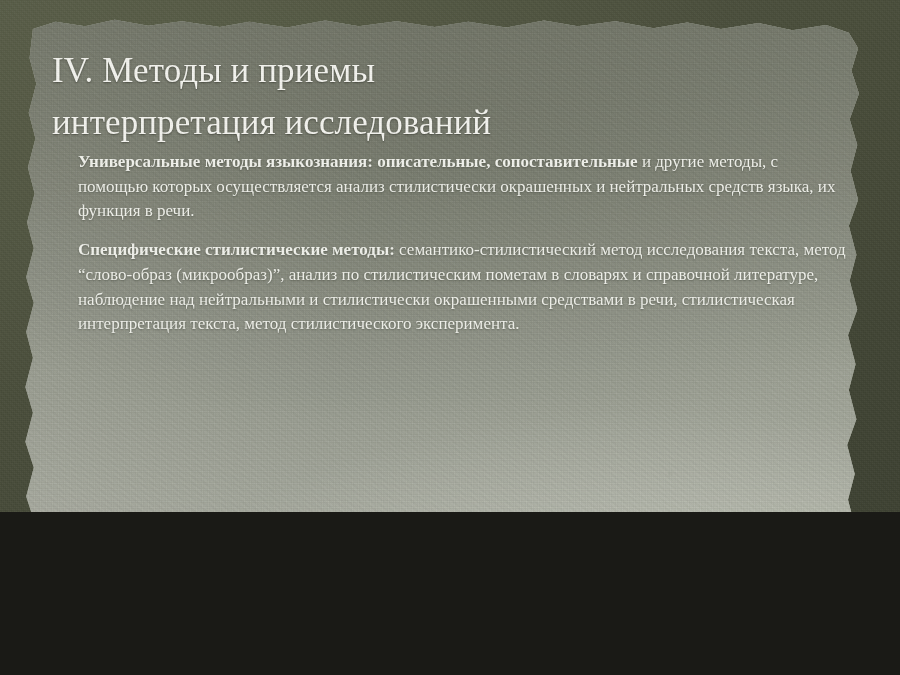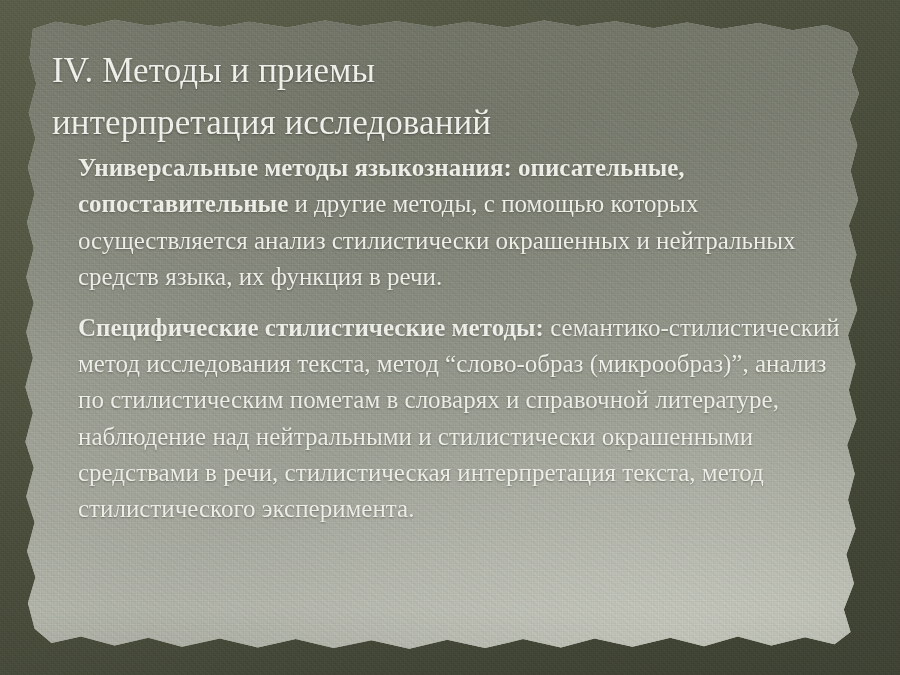--- a/index.html
+++ b/index.html
@@ -6,21 +6,21 @@
   html, body {
     margin: 0;
     padding: 0;
     background: #1a1a16;
   }
 
   
   .slide {
     position: relative;
     width: 900px;
-    height: 675px;
+    height: 512px;
     overflow: hidden;
     font-family: "Liberation Serif", "DejaVu Serif", serif;
     
     background-color: #4e5240;
     background-image:
       radial-gradient(ellipse at 18% 12%, rgba(92,97,74,0.55) 0%, rgba(92,97,74,0) 55%),
       radial-gradient(ellipse at 82% 88%, rgba(60,64,48,0.60) 0%, rgba(60,64,48,0) 60%),
       radial-gradient(ellipse at 90% 10%, rgba(70,74,56,0.45) 0%, rgba(70,74,56,0) 50%),
       linear-gradient(160deg, #565a46 0%, #4a4e3b 45%, #3f4334 100%);
   }
@@ -129,21 +129,21 @@
 
   .body-block {
     position: absolute;
     left: 78px;
     top: 150px;
     width: 768px;
   }
 
   .para {
     color: #f1f2ec;
-    font-size: 25px;
+    font-size: 17px;
     line-height: 1.455;
     margin: 0 0 14px 0;
     text-shadow: 0 1px 2px rgba(45,48,38,.45);
   }
   .para:last-child { margin-bottom: 12px; }
   .para b { font-weight: 700; }
 </style>
 </head>
 <body>
 

